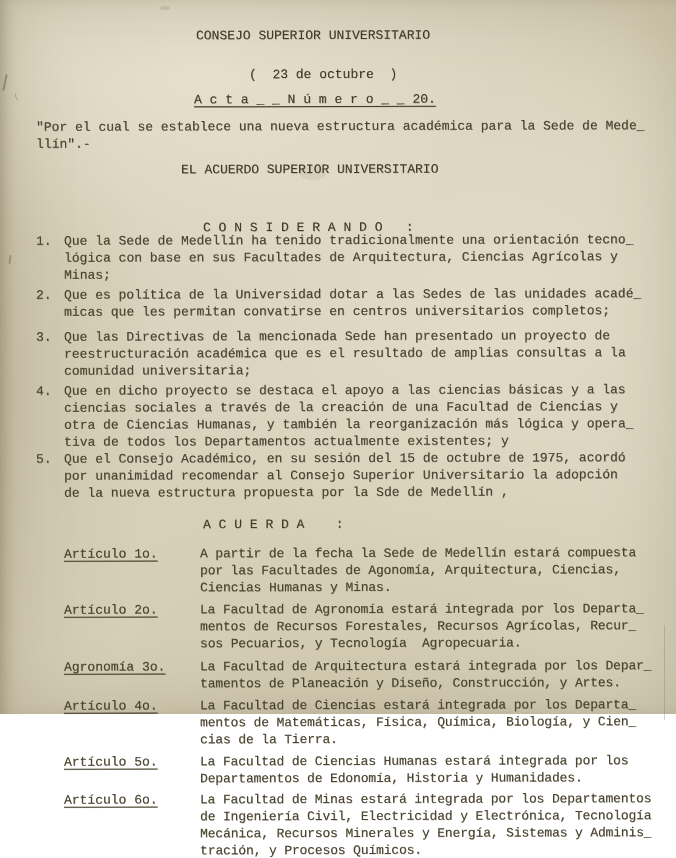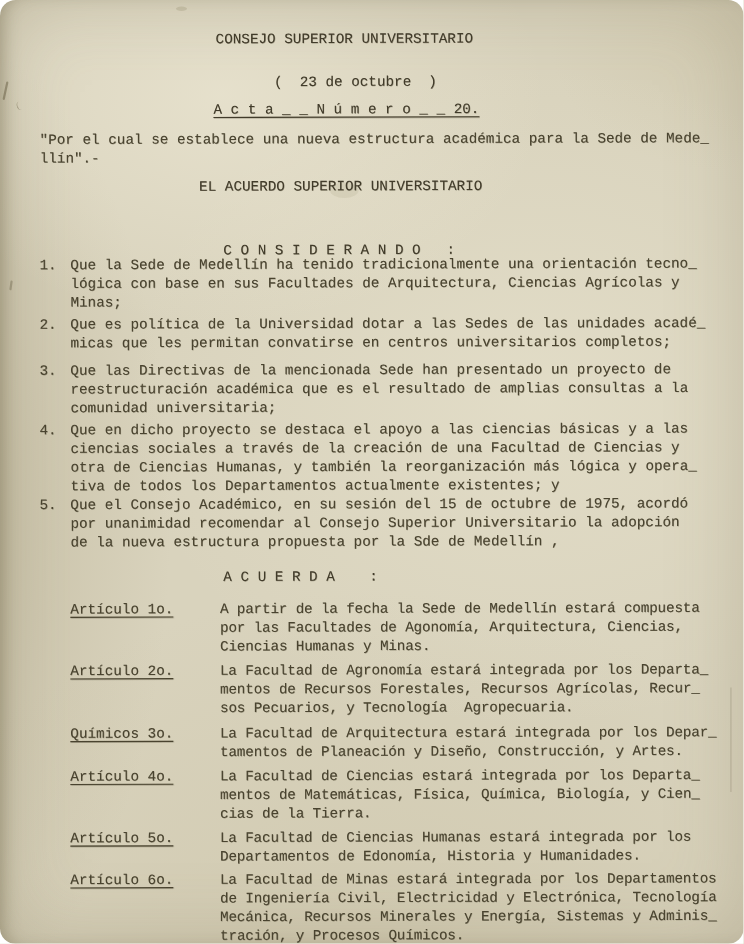--- a/index.html
+++ b/index.html
@@ -8,30 +8,29 @@
   }
   body {
     width: 676px;
     height: 858px;
     overflow: hidden;
     font-family: "Liberation Mono", "DejaVu Sans Mono", monospace;
   }
   .page {
     position: relative;
     width: 676px;
-    height: 858px;
+    height: 714px;
     background-color: #d9d3bd;
     background-image:
       radial-gradient(ellipse 420px 300px at 30% 10%, rgba(240,235,216,0.55), transparent 70%),
       radial-gradient(ellipse 520px 420px at 72% 42%, rgba(236,231,210,0.45), transparent 72%),
       radial-gradient(ellipse 640px 520px at 50% 108%, rgba(193,184,152,0.38), transparent 75%),
       radial-gradient(ellipse 280px 620px at -6% 55%, rgba(168,158,126,0.38), transparent 70%),
       radial-gradient(ellipse 200px 160px at 96% 4%, rgba(200,191,160,0.35), transparent 75%);
     box-shadow: inset 0 0 70px rgba(122,112,82,0.28), inset 10px 0 16px -8px rgba(100,90,60,0.45);
-    border-radius: 14px;
   }
   .ink {
     position: absolute;
     color: #49432f;
     font-size: 13px;
     line-height: 17px;
     white-space: pre-wrap;
     text-shadow: 0.4px 0.4px 0.6px rgba(73,67,47,0.45);
     transform: rotate(-0.15deg);
   }
@@ -120,21 +119,21 @@
   </div>
 
   <div class="ink row" style="top:601px;">
     <span class="article-label underlined">Artículo 2o.</span>
     <div class="article-text">La Facultad de Agronomía estará integrada por los Departa_
 mentos de Recursos Forestales, Recursos Agrícolas, Recur_
 sos Pecuarios, y Tecnología  Agropecuaria.</div>
   </div>
 
   <div class="ink row" style="top:658px;">
-    <span class="article-label underlined">Químicos 3o.</span>
+    <span class="article-label underlined">Agronomía 3o.</span>
     <div class="article-text">La Facultad de Arquitectura estará integrada por los Depar_
 tamentos de Planeación y Diseño, Construcción, y Artes.</div>
   </div>
 
   <div class="ink row" style="top:697px;">
     <span class="article-label underlined">Artículo 4o.</span>
     <div class="article-text">La Facultad de Ciencias estará integrada por los Departa_
 mentos de Matemáticas, Física, Química, Biología, y Cien_
 cias de la Tierra.</div>
   </div>

